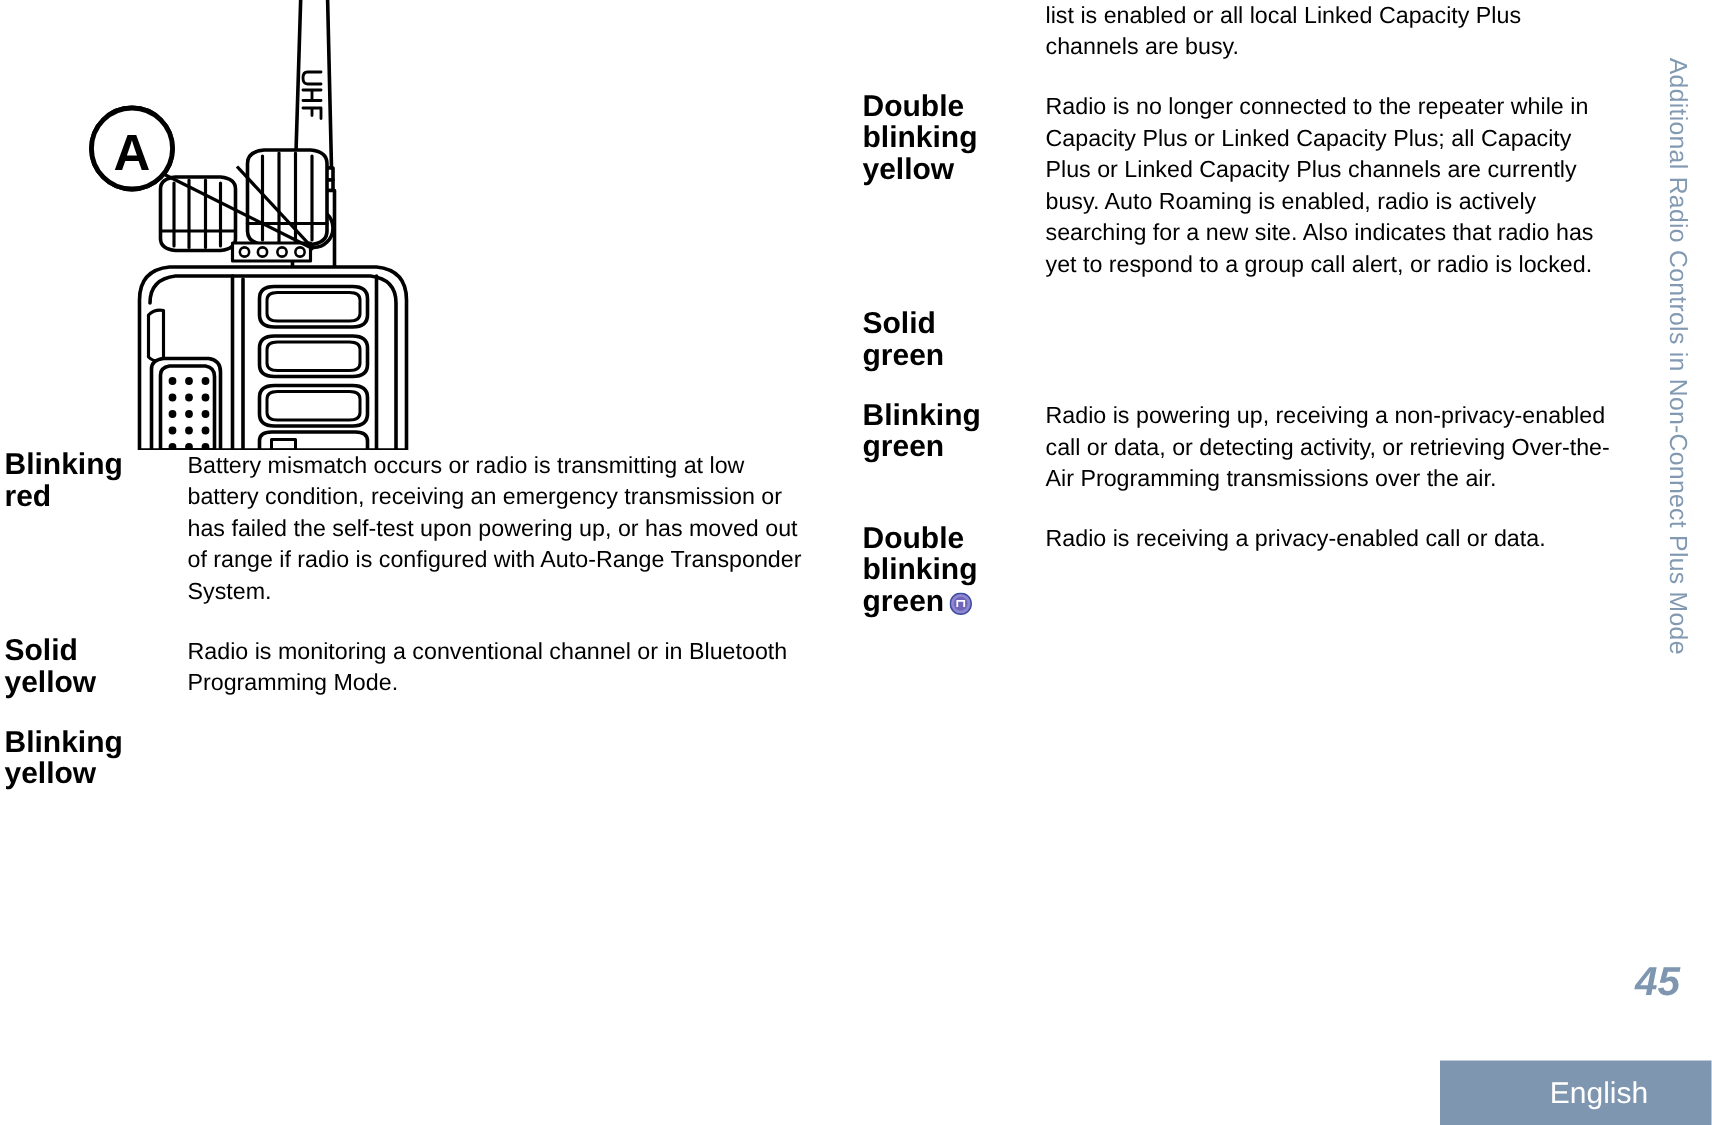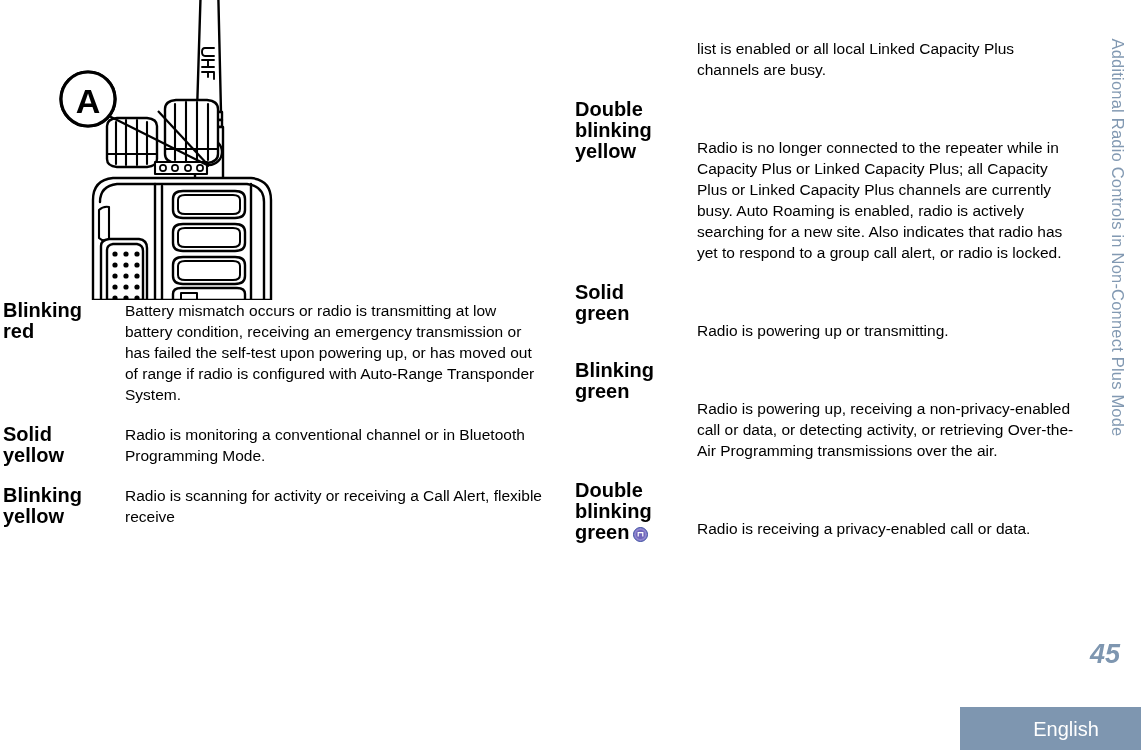--- a/index.html
+++ b/index.html
@@ -58,21 +58,21 @@
   .row-desc {
     font-size: 15.5px;
     line-height: 21px;
     flex: 1 1 auto;
   }
 
   #left-column .row-term { width: 122px; padding-left: 3px; }
   #left-column .row-desc { width: 340px; }
 
   #right-column .row-term { width: 122px; padding-left: 10px; }
-  #right-column .row-desc { width: 375px; margin-top: 38px; }
+  #right-column .row-desc { width: 375px; }
 
   
   .row-cont .row-term { visibility: hidden; }
 
   .term-text { display: block; }
 
   
   .badge-icon {
     display: inline-block;
     vertical-align: -3px;
@@ -262,21 +262,20 @@
         <span class="term-text">yellow</span>
       </div>
       <div class="row-desc">Radio is monitoring a conventional channel or in Bluetooth Programming Mode.</div>
     </div>
 
     <div class="row">
       <div class="row-term">
         <span class="term-text">Blinking</span>
         <span class="term-text">yellow</span>
       </div>
-      <div class="row-desc">Radio is scanning for activity or receiving a Call Alert, flexible receive</div>
     </div>
 
   </div>
 
   <div class="column" id="right-column">
 
     <div class="row row-cont">
       <div class="row-term">
         <span class="term-text">&nbsp;</span>
       </div>
@@ -290,21 +289,20 @@
         <span class="term-text">yellow</span>
       </div>
       <div class="row-desc">Radio is no longer connected to the repeater while in Capacity Plus or Linked Capacity Plus; all Capacity Plus or Linked Capacity Plus channels are currently busy. Auto Roaming is enabled, radio is actively searching for a new site. Also indicates that radio has yet to respond to a group call alert, or radio is locked.</div>
     </div>
 
     <div class="row">
       <div class="row-term">
         <span class="term-text">Solid</span>
         <span class="term-text">green</span>
       </div>
-      <div class="row-desc">Radio is powering up or transmitting.</div>
     </div>
 
     <div class="row">
       <div class="row-term">
         <span class="term-text">Blinking</span>
         <span class="term-text">green</span>
       </div>
       <div class="row-desc">Radio is powering up, receiving a non-privacy-enabled call or data, or detecting activity, or retrieving Over-the-Air Programming transmissions over the air.</div>
     </div>
 

